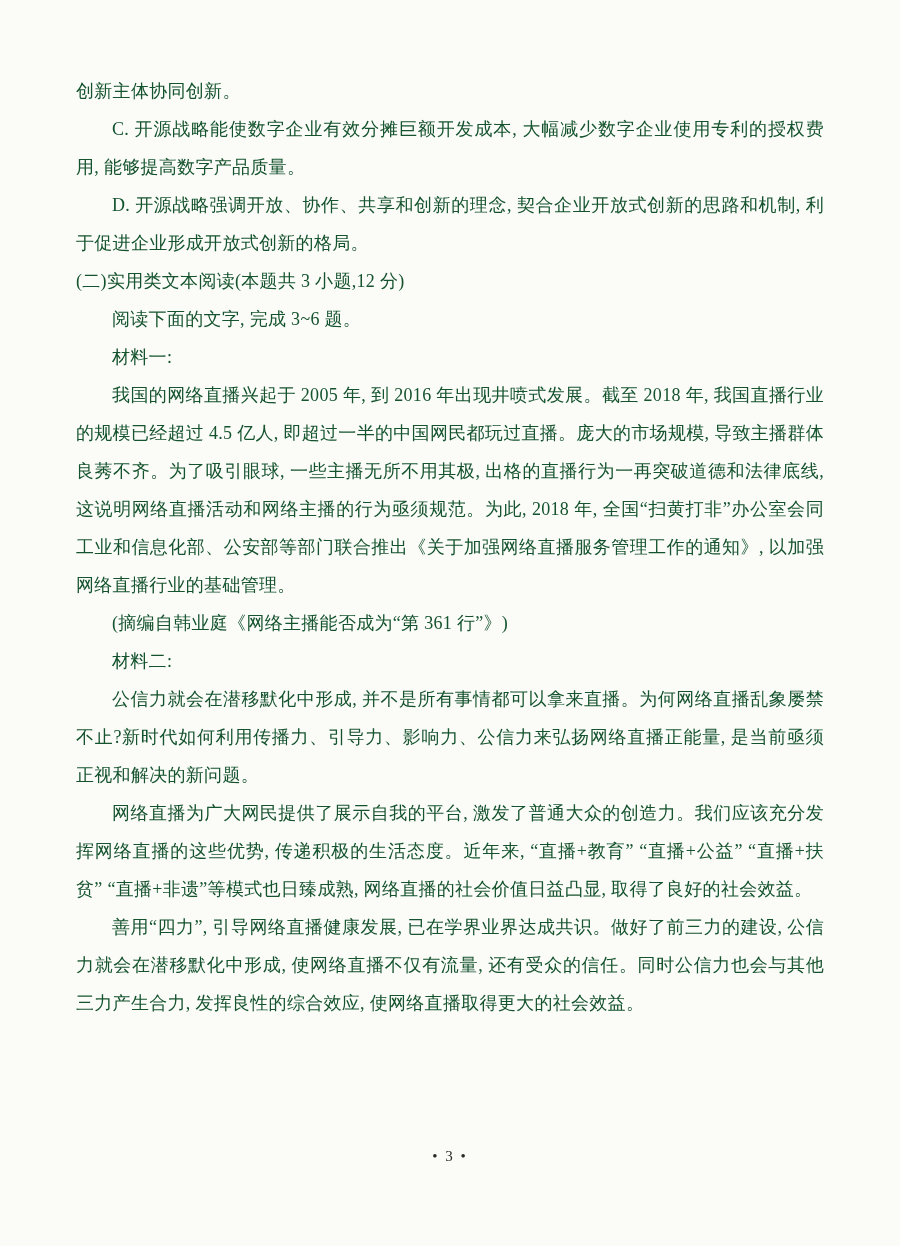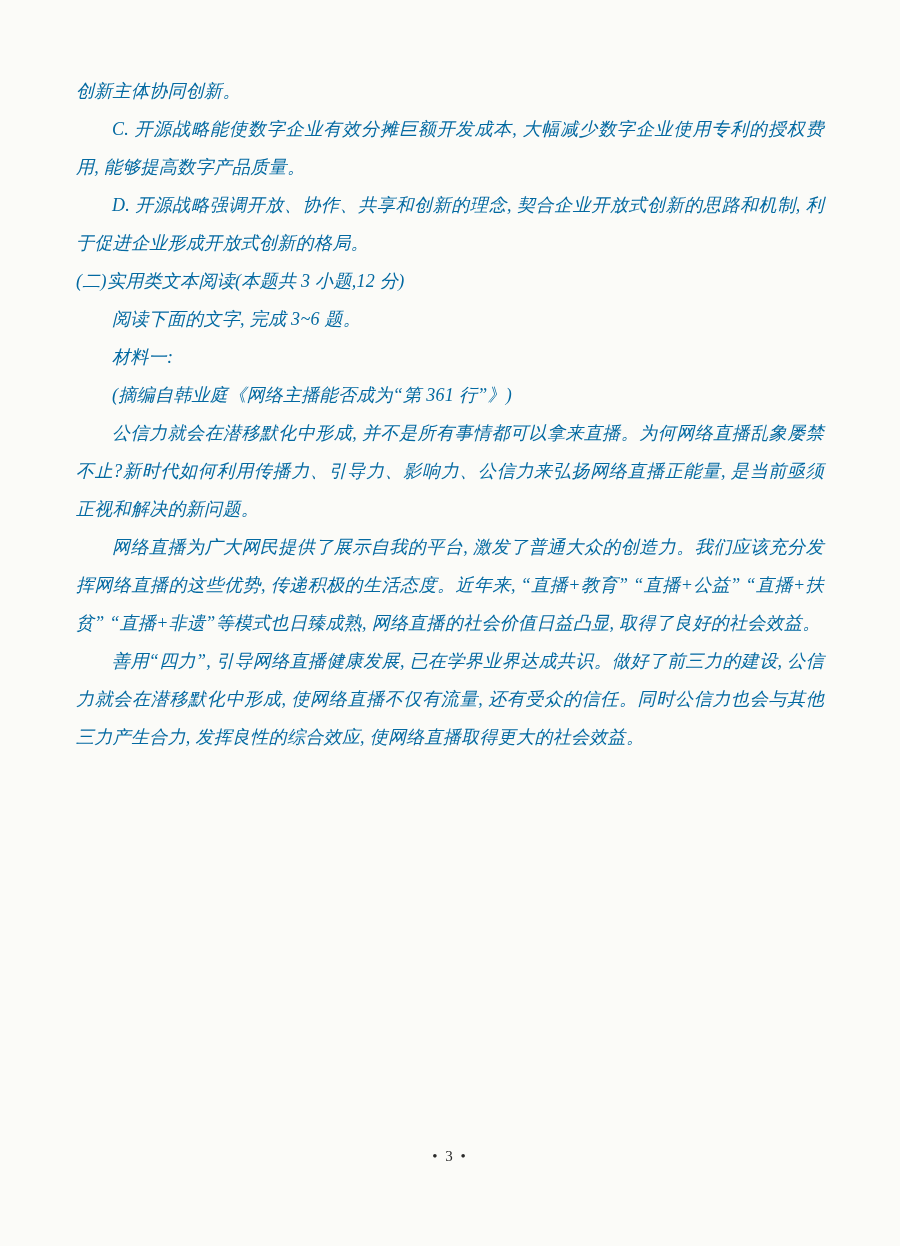--- a/index.html
+++ b/index.html
@@ -17,25 +17,24 @@
   .page {
     position: absolute;
     top: 0; left: 0; right: 0; bottom: 0;
     padding: 72px 76px 0 76px;
     box-sizing: border-box;
   }
   .para {
     margin: 0;
     font-size: 18px;
     line-height: 38px;
-    color: #0369a1;
+    color: #14532d;
     text-align: justify;
     letter-spacing: 0.3px;
     word-break: break-all;
-    font-style: italic;
   }
   .indent {
     text-indent: 2em;
   }
   .page-number {
     position: absolute;
     left: 0;
     right: 0;
     top: 1148px;
     text-align: center;
@@ -47,19 +46,21 @@
 </head>
 <body>
 
 <div class="page">
   <p class="para">创新主体协同创新。</p>
   <p class="para indent">C. 开源战略能使数字企业有效分摊巨额开发成本, 大幅减少数字企业使用专利的授权费用, 能够提高数字产品质量。</p>
   <p class="para indent">D. 开源战略强调开放、协作、共享和创新的理念, 契合企业开放式创新的思路和机制, 利于促进企业形成开放式创新的格局。</p>
   <p class="para">(二)实用类文本阅读(本题共 3 小题,12 分)</p>
   <p class="para indent">阅读下面的文字, 完成 3~6 题。</p>
   <p class="para indent">材料一:</p>
+  <p class="para indent">我国的网络直播兴起于 2005 年, 到 2016 年出现井喷式发展。截至 2018 年, 我国直播行业的规模已经超过 4.5 亿人, 即超过一半的中国网民都玩过直播。庞大的市场规模, 导致主播群体良莠不齐。为了吸引眼球, 一些主播无所不用其极, 出格的直播行为一再突破道德和法律底线, 这说明网络直播活动和网络主播的行为亟须规范。为此, 2018 年, 全国“扫黄打非”办公室会同工业和信息化部、公安部等部门联合推出《关于加强网络直播服务管理工作的通知》, 以加强网络直播行业的基础管理。</p>
   <p class="para indent">(摘编自韩业庭《网络主播能否成为“第 361 行”》)</p>
+  <p class="para indent">材料二:</p>
   <p class="para indent">公信力就会在潜移默化中形成, 并不是所有事情都可以拿来直播。为何网络直播乱象屡禁不止?新时代如何利用传播力、引导力、影响力、公信力来弘扬网络直播正能量, 是当前亟须正视和解决的新问题。</p>
   <p class="para indent">网络直播为广大网民提供了展示自我的平台, 激发了普通大众的创造力。我们应该充分发挥网络直播的这些优势, 传递积极的生活态度。近年来, “直播+教育” “直播+公益” “直播+扶贫” “直播+非遗”等模式也日臻成熟, 网络直播的社会价值日益凸显, 取得了良好的社会效益。</p>
   <p class="para indent">善用“四力”, 引导网络直播健康发展, 已在学界业界达成共识。做好了前三力的建设, 公信力就会在潜移默化中形成, 使网络直播不仅有流量, 还有受众的信任。同时公信力也会与其他三力产生合力, 发挥良性的综合效应, 使网络直播取得更大的社会效益。</p>
 </div>
 
 <div class="page-number">• 3 •</div>
 
 </body></html>

